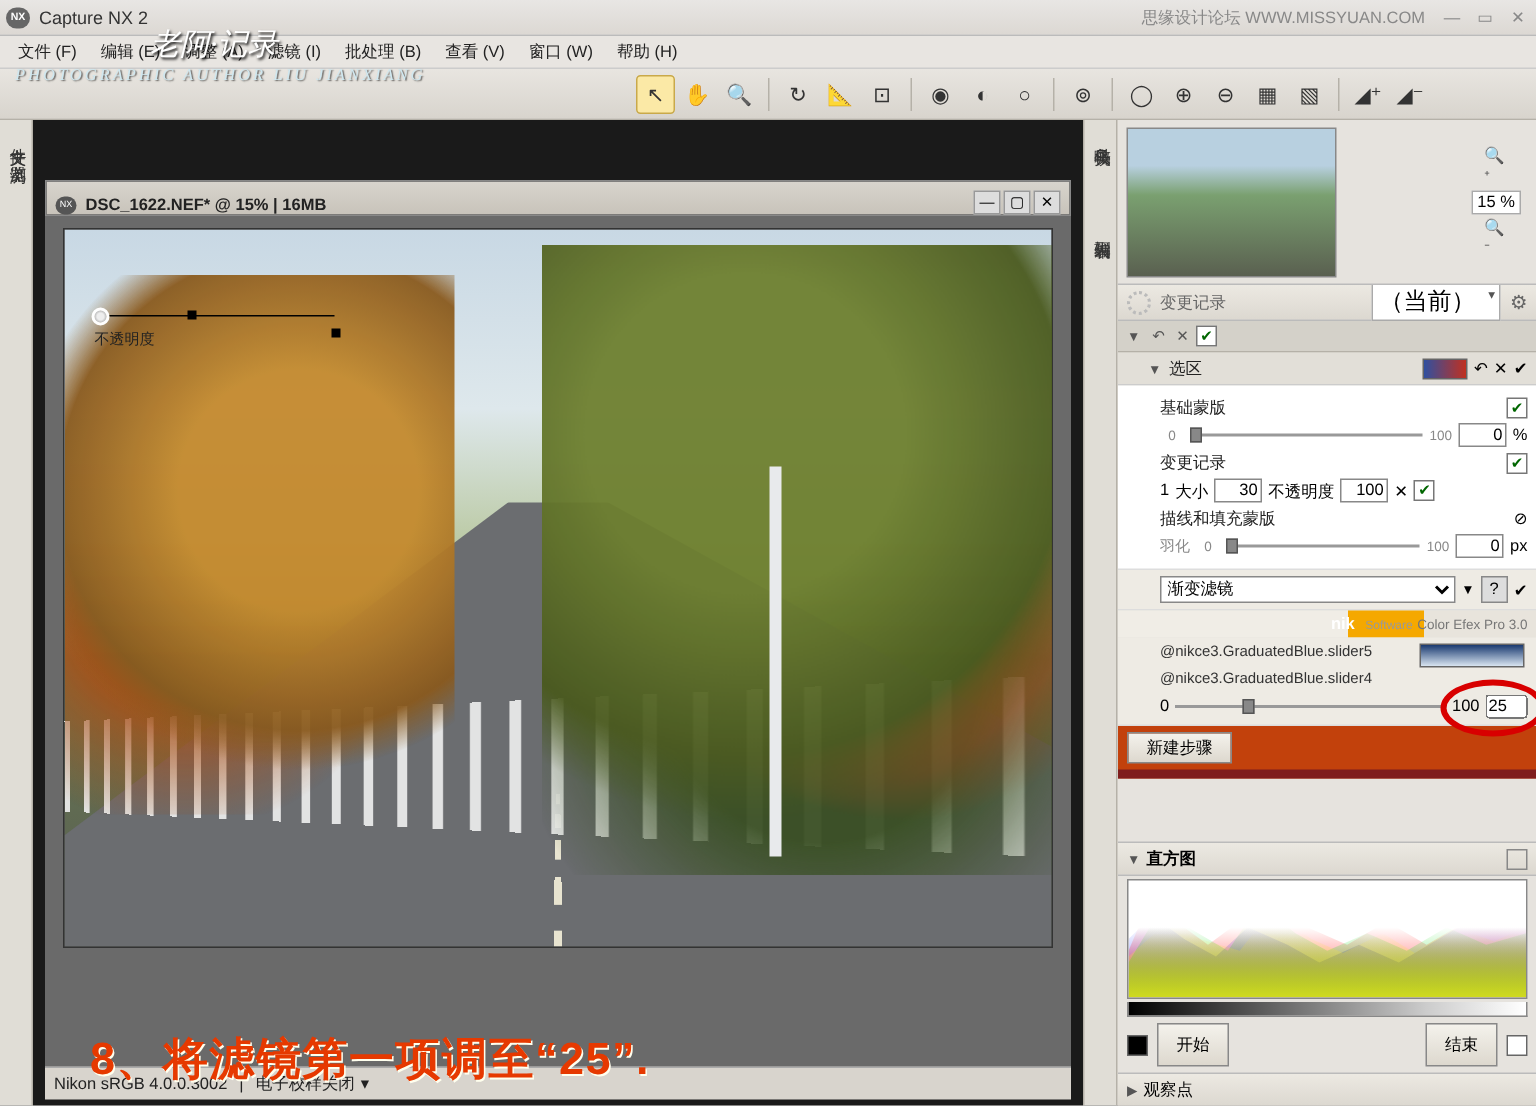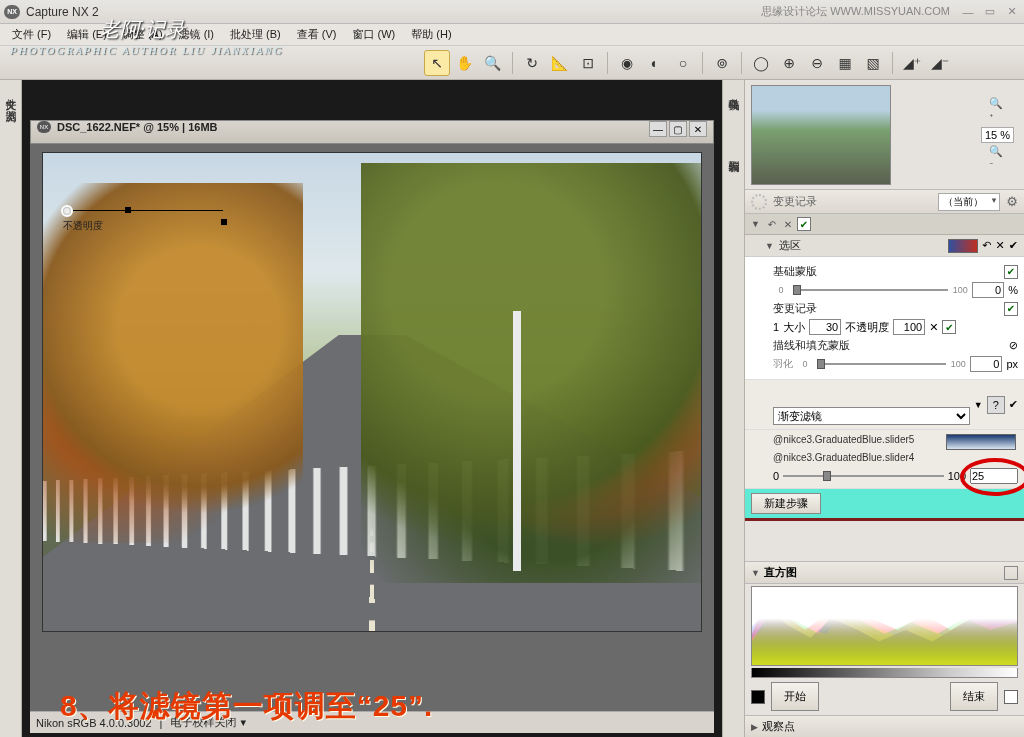--- a/index.html
+++ b/index.html
@@ -28,21 +28,21 @@
 .toolbar .tbtn.sel { background: #fbe9a6; border: 1px solid #c9a94a; }
 .toolbar .sep { width: 1px; height: 22px; background: #b5b1a8; margin: 0 4px; }
 
 
 .main { display: flex; height: calc(100% - 80px); }
 .sidecol { width: 22px; background: #e0ddd6; border-right: 1px solid #b5b1a8; display: flex; flex-direction: column; align-items: center; padding-top: 4px; }
 .sidecol .vlabel { writing-mode: vertical-rl; font-size: 11px; color: #333; margin: 6px 0; cursor: pointer; }
 
 
 .workspace { flex: 1; background: #1a1a1a; position: relative; display: flex; flex-direction: column; }
-.doc-titlebar { height: 24px; background: linear-gradient(#d8d4cd,#c8c3ba); border: 1px solid #888; display: flex; align-items: flex-start; padding: 0 6px; margin: 40px 8px 0 8px; }
+.doc-titlebar { height: 24px; background: linear-gradient(#d8d4cd,#c8c3ba); border: 1px solid #888; display: flex; align-items: flex-end; padding: 0 6px; margin: 40px 8px 0 8px; }
 .doc-titlebar .dlogo { width: 14px; height: 12px; background: #555; border-radius: 6px; margin-right: 6px; display: inline-flex; align-items: center; justify-content: center; color: #fff; font-size: 6px; }
 .doc-titlebar .dtitle { font-weight: bold; color: #222; }
 .doc-titlebar .spacer { flex: 1; }
 .doc-titlebar .dbtn { width: 18px; height: 16px; display: inline-flex; align-items: center; justify-content: center; border: 1px solid #999; background: #ddd; margin-left: 2px; cursor: pointer; font-size: 10px; }
 
 .canvas { flex: 1; margin: 0 8px; background: #6a6a6a; display: flex; align-items: flex-start; justify-content: center; padding: 8px 0 0 0; overflow: hidden; }
 .photo { width: 660px; height: 480px; position: relative; overflow: hidden; border: 1px solid #333; background: linear-gradient(to bottom, #c8d8e4 0%, #dee8ec 25%, #b9c8a0 45%, #6a7a52 60%, #575c52 100%); }
 .road { position: absolute; left: 0; right: 0; bottom: 0; height: 62%; background: #6b6d70; clip-path: polygon(0% 100%, 100% 100%, 100% 55%, 55% 0%, 45% 0%, 0% 75%); }
 .road::before { content: ""; position: absolute; bottom: 0; left: 50%; width: 6px; height: 100%; background: repeating-linear-gradient(#e8e4d0 0 40px, transparent 40px 70px); transform: translateX(-50%) perspective(200px) rotateX(45deg); transform-origin: bottom; }
 .trees-left { position: absolute; left: 0; top: 30px; width: 260px; height: 360px; background: radial-gradient(circle at 60% 40%, #c48a2e 30%, #8a5a1e 60%, transparent 70%), radial-gradient(circle at 30% 60%, #a85018 25%, transparent 55%); opacity: .95; }
@@ -71,21 +71,21 @@
 .nav-zoom { display: flex; flex-direction: column; align-items: center; gap: 8px; margin-left: auto; margin-right: 4px; }
 .nav-zoom .zicon { width: 16px; height: 16px; display: inline-flex; align-items: center; justify-content: center; cursor: pointer; color: #555; }
 .nav-zoom .zval { display: flex; align-items: center; border: 1px solid #aaa; background: #fff; padding: 1px 3px; font-size: 11px; }
 
 .editlist { flex: 1; display: flex; }
 .editlist-body { flex: 1; display: flex; flex-direction: column; overflow-y: auto; }
 
 .panel-header { height: 24px; background: linear-gradient(#ece9e2,#dcd8d0); border-bottom: 1px solid #bbb; display: flex; align-items: center; padding: 0 6px; gap: 6px; }
 .panel-header .loader { width: 16px; height: 16px; border: 2px dotted #bbb; border-radius: 50%; }
 .panel-header .label { flex: 1; color: #666; font-size: 11px; }
-.panel-header .combo { border: 1px solid #aaa; background: #fff; padding: 1px 16px 1px 4px; font-size: 10px; position: relative; font-family: Liberation Serif, serif; }
+.panel-header .combo { border: 1px solid #aaa; background: #fff; padding: 1px 16px 1px 4px; font-size: 16px; position: relative; font-family: Liberation Serif, serif; }
 .panel-header .combo::after { content: "▾"; position: absolute; right: 3px; top: 1px; color: #555; font-size: 9px; }
 .panel-header .gear { color: #666; cursor: pointer; font-size: 13px; }
 
 .step-row { background: #d4d1c9; border-bottom: 1px solid #b5b1a8; display: flex; align-items: center; padding: 3px 6px; gap: 4px; }
 .step-row .tri { color: #555; font-size: 9px; cursor: pointer; width: 10px; }
 .step-row .name { flex: 1; font-weight: bold; color: #222; }
 .step-row .icons { display: flex; gap: 2px; align-items: center; }
 .step-row .sicon { width: 14px; height: 14px; display: inline-flex; align-items: center; justify-content: center; font-size: 10px; color: #555; cursor: pointer; }
 .step-row .chk { width: 14px; height: 14px; border: 1px solid #777; background: #fff; display: inline-flex; align-items: center; justify-content: center; font-size: 10px; color: #060; }
 
@@ -98,34 +98,34 @@
 .param-row { display: flex; align-items: center; gap: 4px; margin: 3px 0; }
 .param-row .plabel { color: #222; }
 .param-row .slider { flex: 1; height: 12px; position: relative; }
 .param-row .slider .track { position: absolute; top: 5px; left: 0; right: 0; height: 2px; background: #999; }
 .param-row .slider .thumb { position: absolute; top: 1px; width: 8px; height: 10px; background: #888; border: 1px solid #555; }
 .param-row .minmax { font-size: 9px; color: #888; width: 16px; text-align: center; }
 .param-row input { width: 32px; height: 16px; border: 1px solid #888; font-size: 11px; text-align: right; padding: 0 2px; }
 .param-row .chk { width: 14px; height: 14px; border: 1px solid #777; background: #fff; display: inline-flex; align-items: center; justify-content: center; font-size: 10px; color: #060; }
 
 .dropdown-row { background: #eeebe4; padding: 4px 6px 4px 28px; border-bottom: 1px solid #ddd; display: flex; align-items: center; gap: 4px; }
-.dropdown-row select { flex: 1; border: 1px solid #888; background: #fff; font-size: 11px; height: 18px; margin-top: 23px; }
+.dropdown-row select { flex: 1; border: 1px solid #888; background: #fff; font-size: 11px; height: 18px; }
 .dropdown-row .qbtn { width: 18px; height: 18px; border: 1px solid #888; background: #ddd; display: inline-flex; align-items: center; justify-content: center; cursor: pointer; }
 
 .plugin-banner { height: 18px; background: linear-gradient(90deg, #f0ede6 55%, #f5a800 55% 73%, #e8e4dc 73%); display: flex; align-items: center; padding: 0 6px 0 28px; font-size: 10px; color: #666; }
 .plugin-banner .nik { color: #fff; font-weight: bold; margin-left: auto; margin-right: 4px; }
 .plugin-banner .cep { color: #777; font-size: 9px; }
 
 .filter-detail { background: #eeebe4; padding: 4px 6px 4px 28px; border-bottom: 1px solid #ddd; position: relative; }
 .filter-detail .fname { font-size: 10px; color: #333; line-height: 1.2; }
 .filter-detail .grad-swatch { position: absolute; right: 8px; top: 4px; width: 70px; height: 16px; background: linear-gradient(#1a3a70, #d8e4f0); border: 1px solid #666; }
 .filter-detail .slider-row { display: flex; align-items: center; gap: 4px; margin-top: 4px; }
 .red-circle { position: absolute; right: -6px; top: 28px; width: 70px; height: 38px; border: 4px solid #d80000; border-radius: 50%; pointer-events: none; }
 
-.newstep-row { background: #5eead4; padding: 4px 6px; border-bottom: 3px solid #7f1d1d; }
+.newstep-row { background: #c2410c; padding: 4px 6px; border-bottom: 6px solid #7f1d1d; }
 .newstep-row button { border: 1px solid #888; background: linear-gradient(#f4f2ec,#ddd8ce); padding: 2px 12px; cursor: pointer; font-size: 11px; }
 .histo-section { display: flex; border-top: 1px solid #bbb; }
 .histo-body { flex: 1; }
 .histo-header { height: 22px; background: linear-gradient(#ece9e2,#dcd8d0); display: flex; align-items: center; padding: 0 6px; gap: 4px; border-bottom: 1px solid #bbb; }
 .histo-header .tri { font-size: 9px; color: #555; }
 .histo-header .name { flex: 1; font-weight: bold; }
 .histo-header .hicon { width: 14px; height: 14px; border: 1px solid #888; cursor: pointer; }
 .histo-controls { display: flex; align-items: center; gap: 6px; padding: 3px 6px; }
 .histo-controls select { border: 1px solid #888; background: #fff; font-size: 11px; height: 18px; width: 70px; }
 .histo-canvas { height: 80px; background: #fff; border: 1px solid #888; margin: 2px 6px; position: relative; overflow: hidden; }
@@ -334,33 +334,38 @@
           </div>
         </div>
 
         <div class="dropdown-row">
           <select><option>渐变滤镜</option></select>
           <span style="font-size:9px">▼</span>
           <span class="qbtn">?</span>
           <span class="chk">✔</span>
         </div>
 
+        <div class="plugin-banner">
+          <span class="nik">nik</span>
+          <span style="color:#999;font-size:8px;margin:0 3px">Software</span>
+          <span class="cep">Color Efex Pro 3.0</span>
+        </div>
 
         <div class="filter-detail">
           <div class="fname">@nikce3.GraduatedBlue.slider5</div>
           <div class="grad-swatch"></div>
           <div class="fname" style="margin-top:6px">@nikce3.GraduatedBlue.slider4</div>
           <div class="slider-row">
             <span class="minmax">0</span>
             <span class="slider" style="flex:1;height:12px;position:relative">
                 <span class="track" style="position:absolute;top:5px;left:0;right:0;height:2px;background:#999"></span>
                 <span class="thumb" style="position:absolute;top:1px;left:25%;width:8px;height:10px;background:#888;border:1px solid #555"></span>
               </span>
             <span class="minmax">100</span>
-            <input style="width: 48px;" value="25">
+            <input style="width: 28px;" value="25">
           </div>
           <div class="red-circle"></div>
         </div>
 
         <div class="newstep-row">
           <button>新建步骤</button>
         </div>
 
         <div style="flex:1"></div>
 

